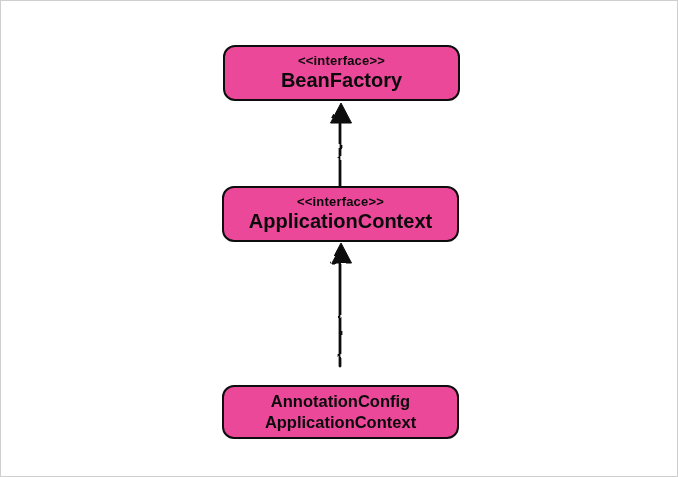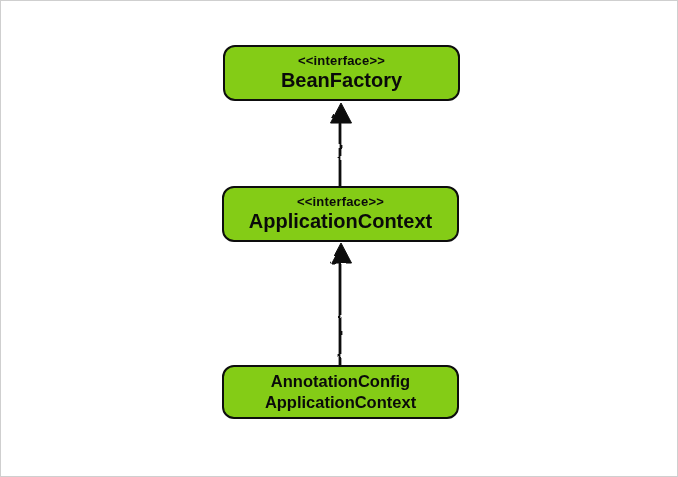--- a/index.html
+++ b/index.html
@@ -36,21 +36,21 @@
   }
   .arrows polygon {
     fill: #0d0d0d;
     stroke: #0d0d0d;
     stroke-width: 1;
     stroke-linejoin: round;
   }
   .node {
     position: absolute;
     box-sizing: border-box;
-    background: #84cc16;
+    background: #ec4899;
     border: 2.5px solid #0d0d0d;
     border-radius: 12px;
     display: flex;
     flex-direction: column;
     align-items: center;
     justify-content: center;
     text-align: center;
     color: #0a0a0a;
   }
   .node-beanfactory {
@@ -60,21 +60,21 @@
     height: 56px;
   }
   .node-applicationcontext {
     left: 221px;
     top: 185px;
     width: 237px;
     height: 56px;
   }
   .node-annotationconfig {
     left: 221px;
-    top: 364px;
+    top: 384px;
     width: 237px;
     height: 54px;
     padding: 2px 0;
   }
   .stereotype {
     font-size: 13px;
     font-weight: bold;
     letter-spacing: 0.2px;
     line-height: 1.15;
   }

